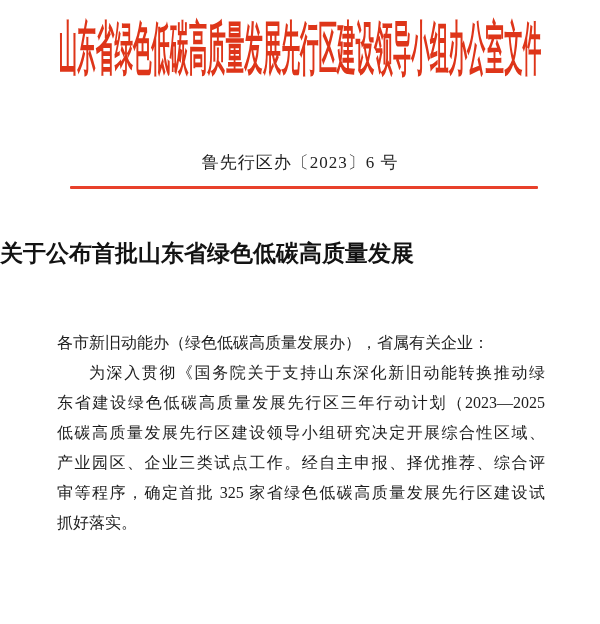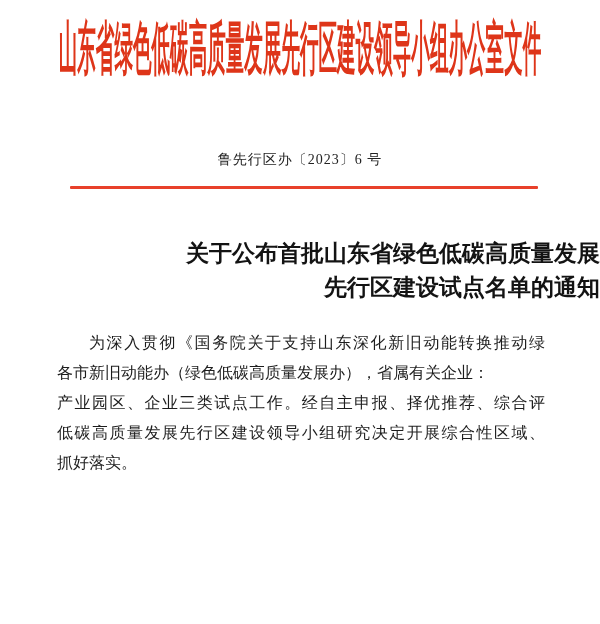--- a/index.html
+++ b/index.html
@@ -30,21 +30,21 @@
     transform-origin: center top;
   }
 
   
   .doc-number {
     position: absolute;
     top: 151px;
     left: 0;
     width: 100%;
     text-align: center;
-    font-size: 14px;
+    font-size: 17px;
     letter-spacing: 1px;
     color: #222222;
   }
 
   
   .divider {
     position: absolute;
     top: 186px;
     left: 70px;
     width: 468px;
@@ -52,21 +52,21 @@
     background: #e8402a;
     border-radius: 1px;
   }
 
   
   .title {
     position: absolute;
     top: 237px;
     left: 0;
     width: 100%;
-    text-align: right;
+    text-align: left;
     font-size: 23px;
     line-height: 34px;
     font-weight: 700;
     color: #131313;
   }
 
   
   .body-block {
     position: absolute;
     top: 328px;
@@ -95,24 +95,25 @@
 <div class="page">
 
   <div class="banner">山东省绿色低碳高质量发展先行区建设领导小组办公室文件</div>
 
   <div class="doc-number">鲁先行区办〔2023〕6 号</div>
 
   <div class="divider"></div>
 
   <div class="title">
     <div>关于公布首批山东省绿色低碳高质量发展</div>
-    <div>先行区建设试点名单的通知</div>
   </div>
 
   <div class="body-block">
+    <div class="bline">各市新旧动能办（绿色低碳高质量发展办），省属有关企业：</div>
     <div class="bline fill indent">为深入贯彻《国务院关于支持山东深化新旧动能转换推动绿</div>
-    <div class="bline">各市新旧动能办（绿色低碳高质量发展办），省属有关企业：</div>
+    <div class="bline fill">东省建设绿色低碳高质量发展先行区三年行动计划（2023—2025</div>
+    <div class="bline fill">低碳高质量发展先行区建设领导小组研究决定开展综合性区域、</div>
     <div class="bline fill">产业园区、企业三类试点工作。经自主申报、择优推荐、综合评</div>
-    <div class="bline fill">低碳高质量发展先行区建设领导小组研究决定开展综合性区域、</div>
+    <div class="bline fill">审等程序，确定首批 325 家省绿色低碳高质量发展先行区建设试</div>
     <div class="bline">抓好落实。</div>
   </div>
 
 </div>
 
 </body></html>

